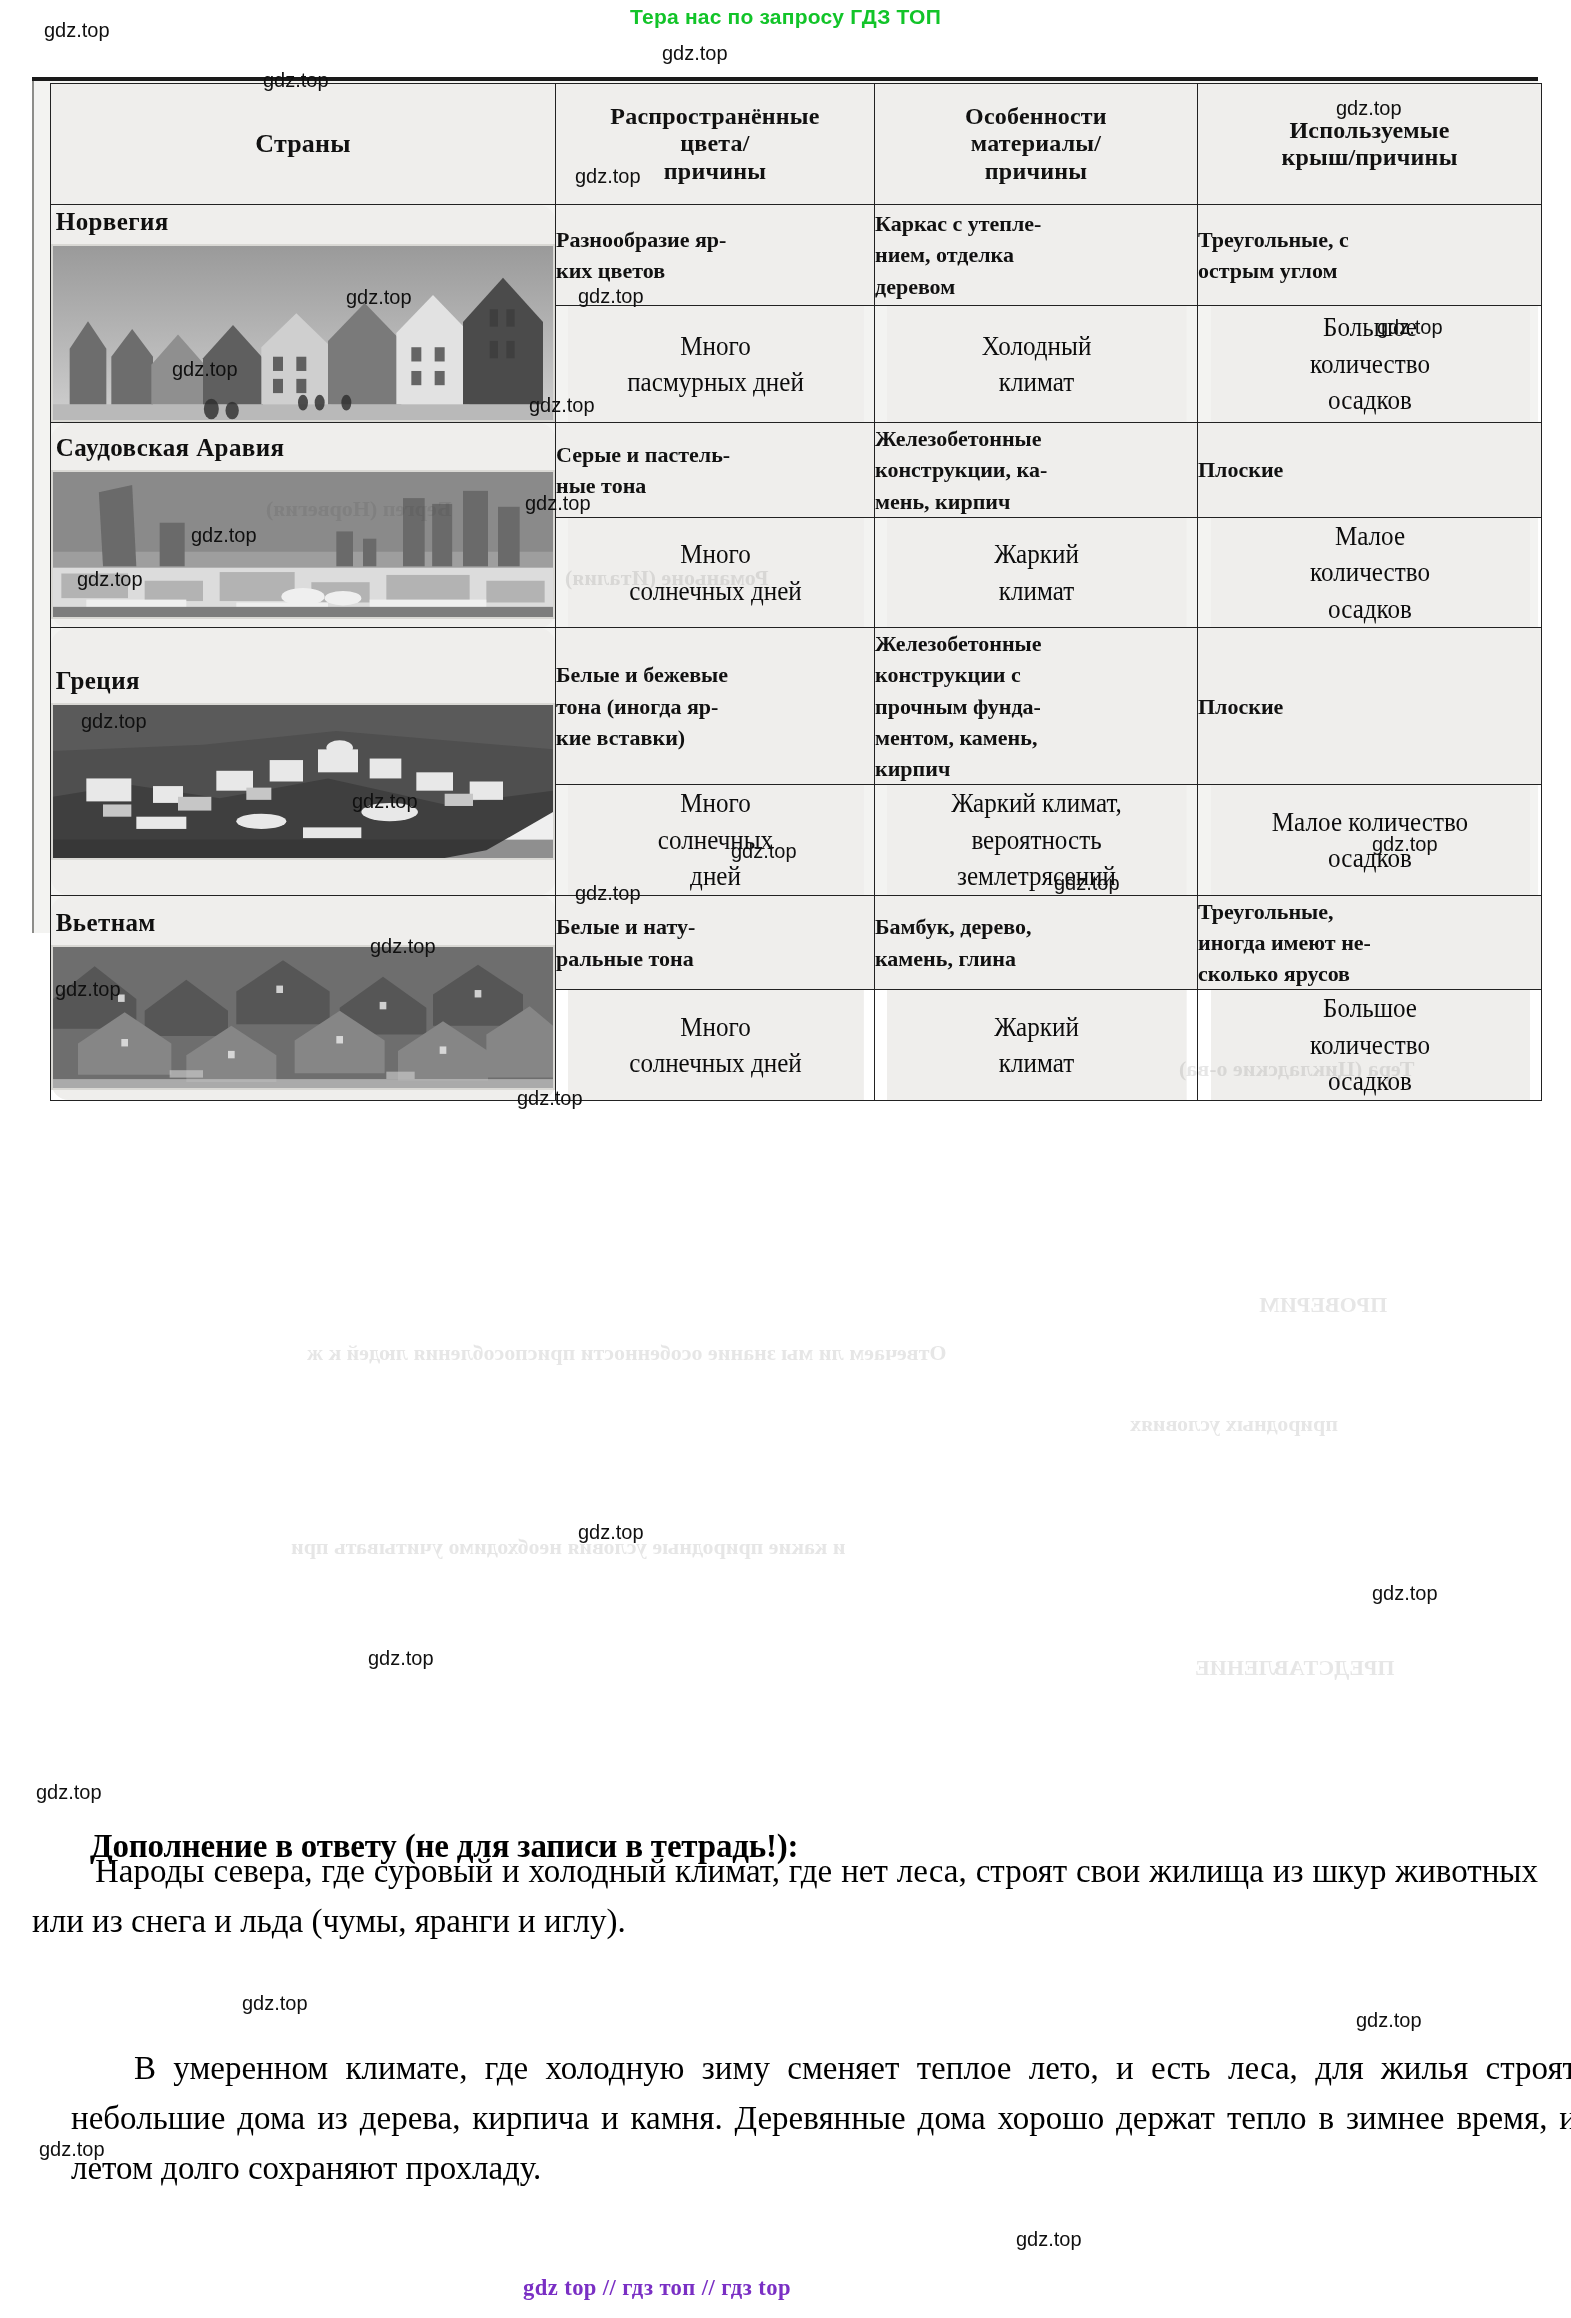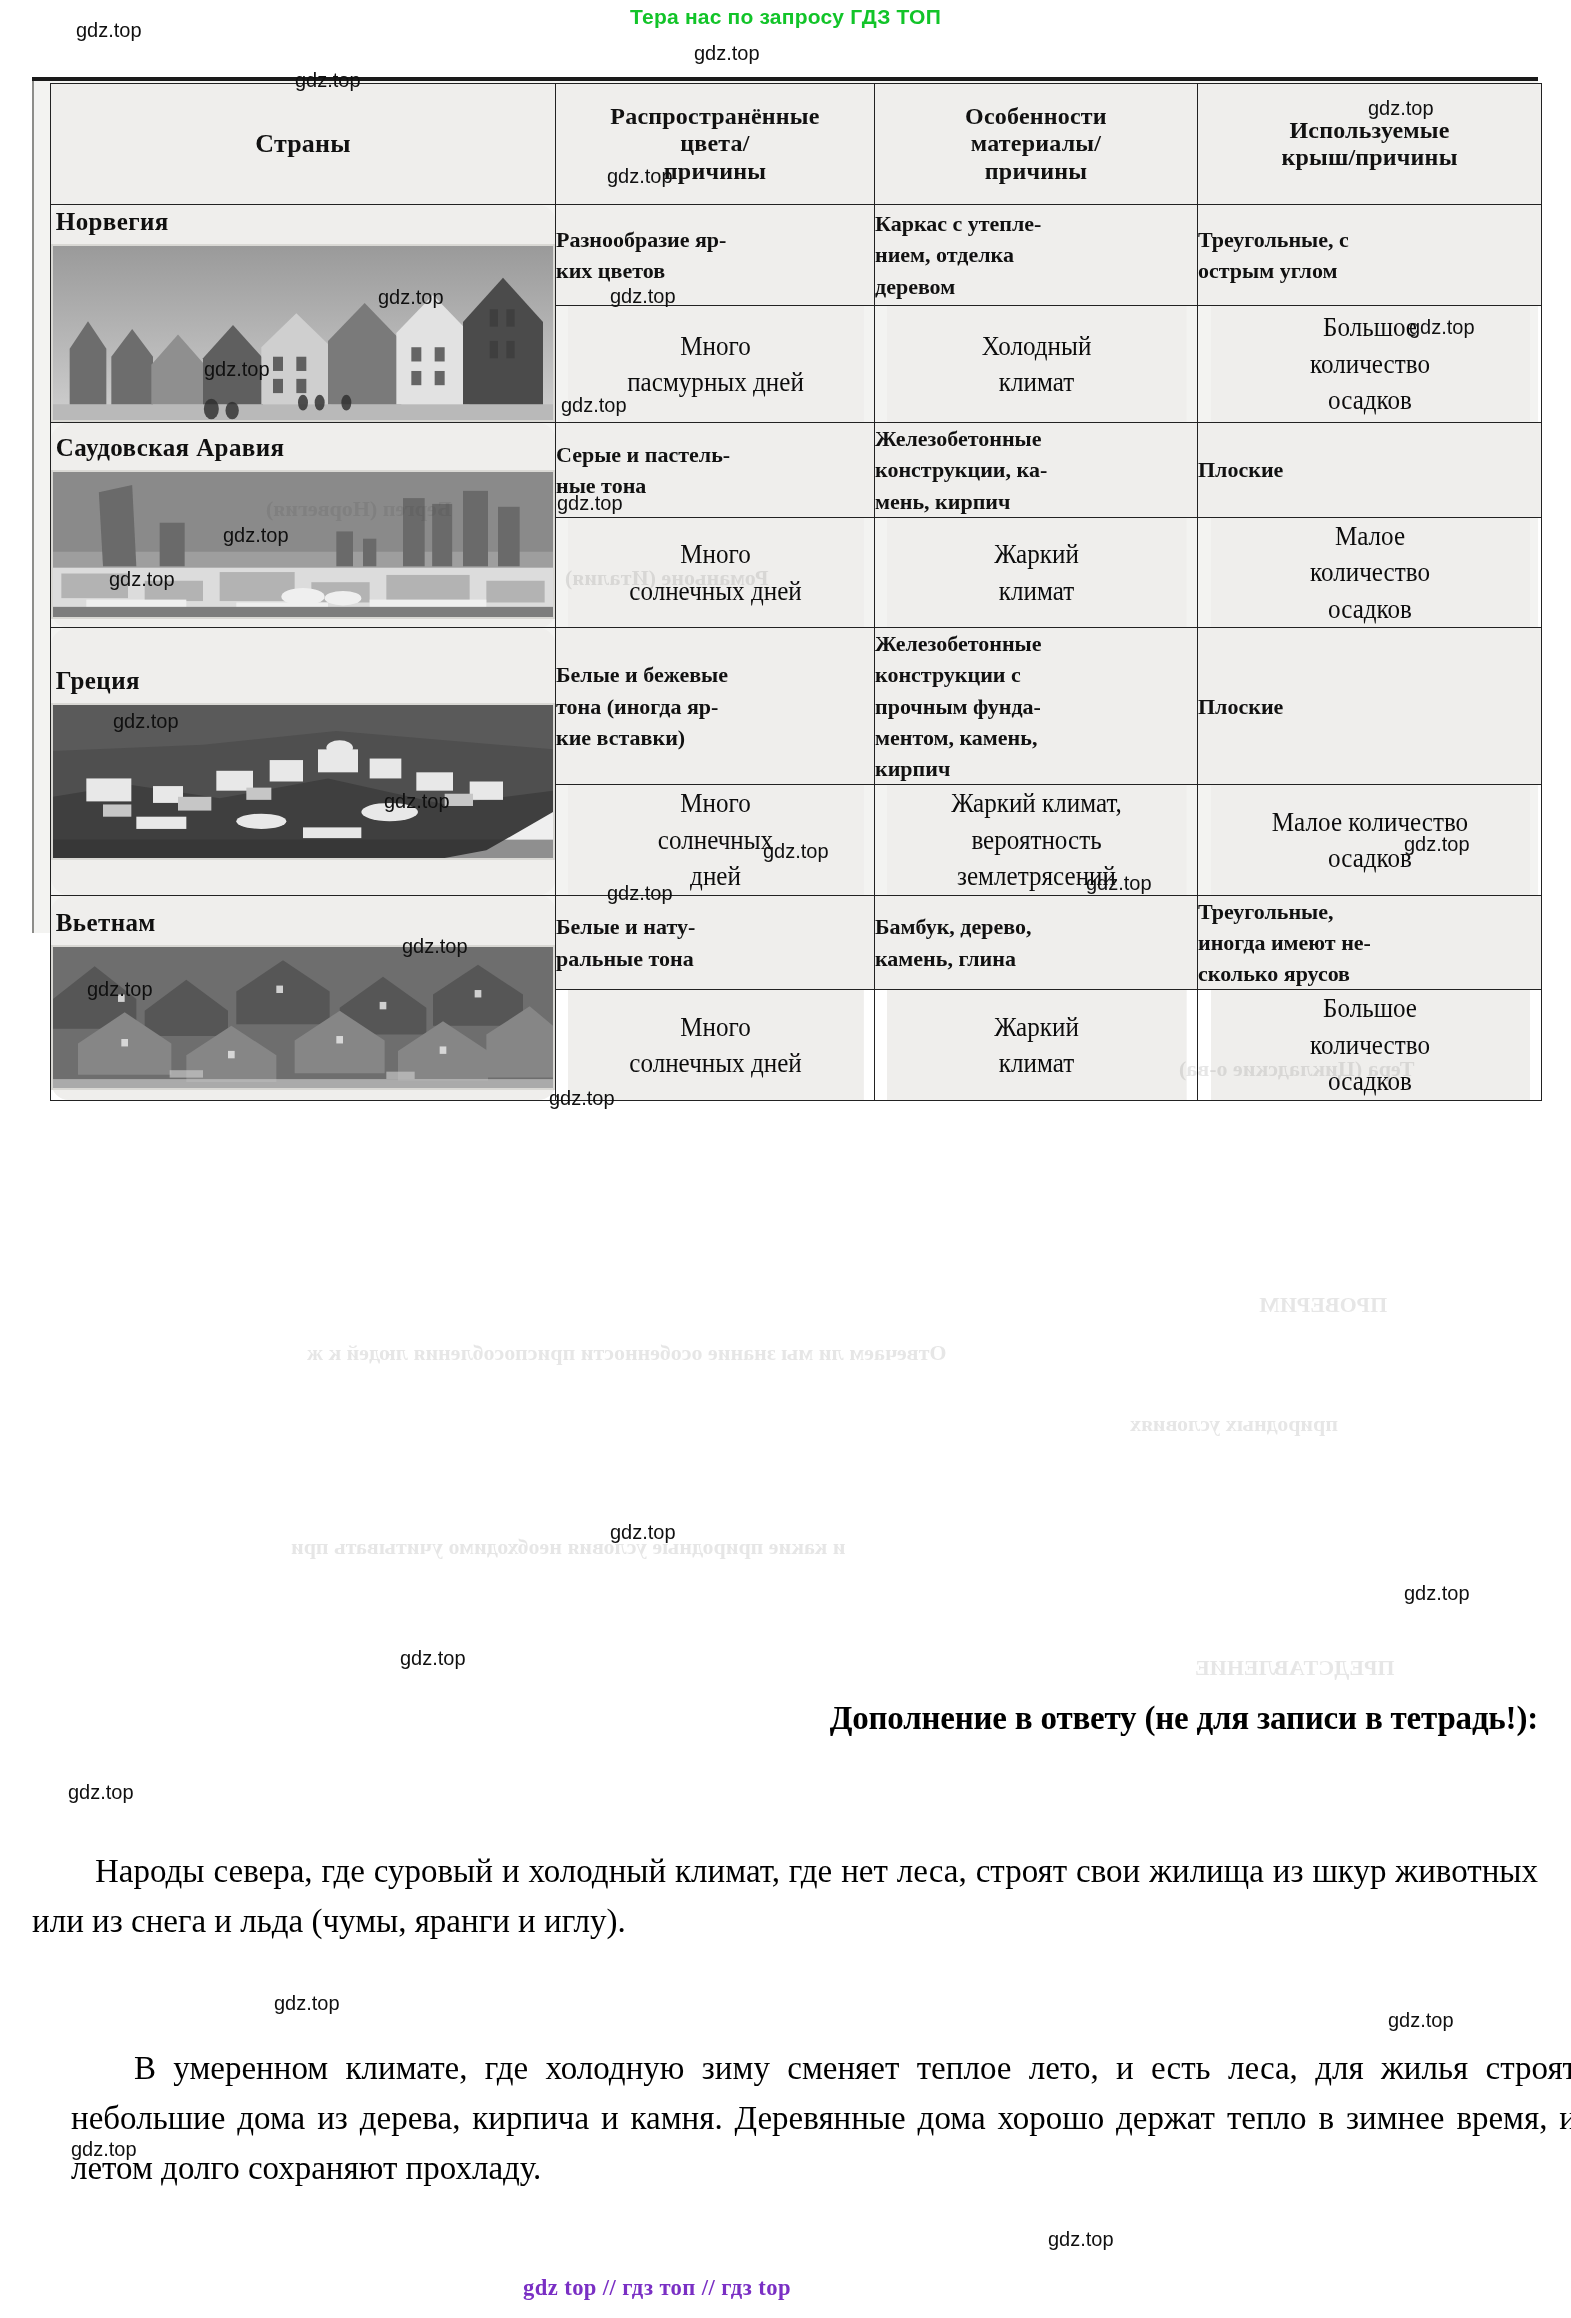--- a/index.html
+++ b/index.html
@@ -30,21 +30,20 @@
 
   
   .wm {
     position: absolute;
     font-family: "Liberation Sans", sans-serif;
     color: #101010;
     font-size: 20px;
     white-space: nowrap;
     z-index: 40;
     pointer-events: none;
-    margin-left: 32px;
   }
 
   
   .toprule {
     position: absolute;
     left: 32px;
     top: 77px;
     width: 1506px;
     height: 4px;
     background: #1a1a1a;
@@ -149,26 +148,25 @@
 
   
   .prose {
     position: absolute;
     left: 32px;
     width: 1506px;
     font-family: "Liberation Serif", serif;
     color: #000;
   }
   .prose-head {
-    top: 1700px;
+    top: 1828px;
     font-size: 33px;
     font-weight: bold;
     padding-left: 58px;
     letter-spacing: -0.2px;
-    text-align: right;
   }
   .para {
     font-size: 33px;
     line-height: 1.52;
     text-align: justify;
     text-align-last: left;
   }
   .para.p1 { top: 1846px; position: absolute; left: 32px; width: 1506px; }
   .para.p2 { top: 2043px; position: absolute; left: 32px; width: 1506px; margin-left: 39px; }
   .para .indent { display: inline-block; width: 63px; }

